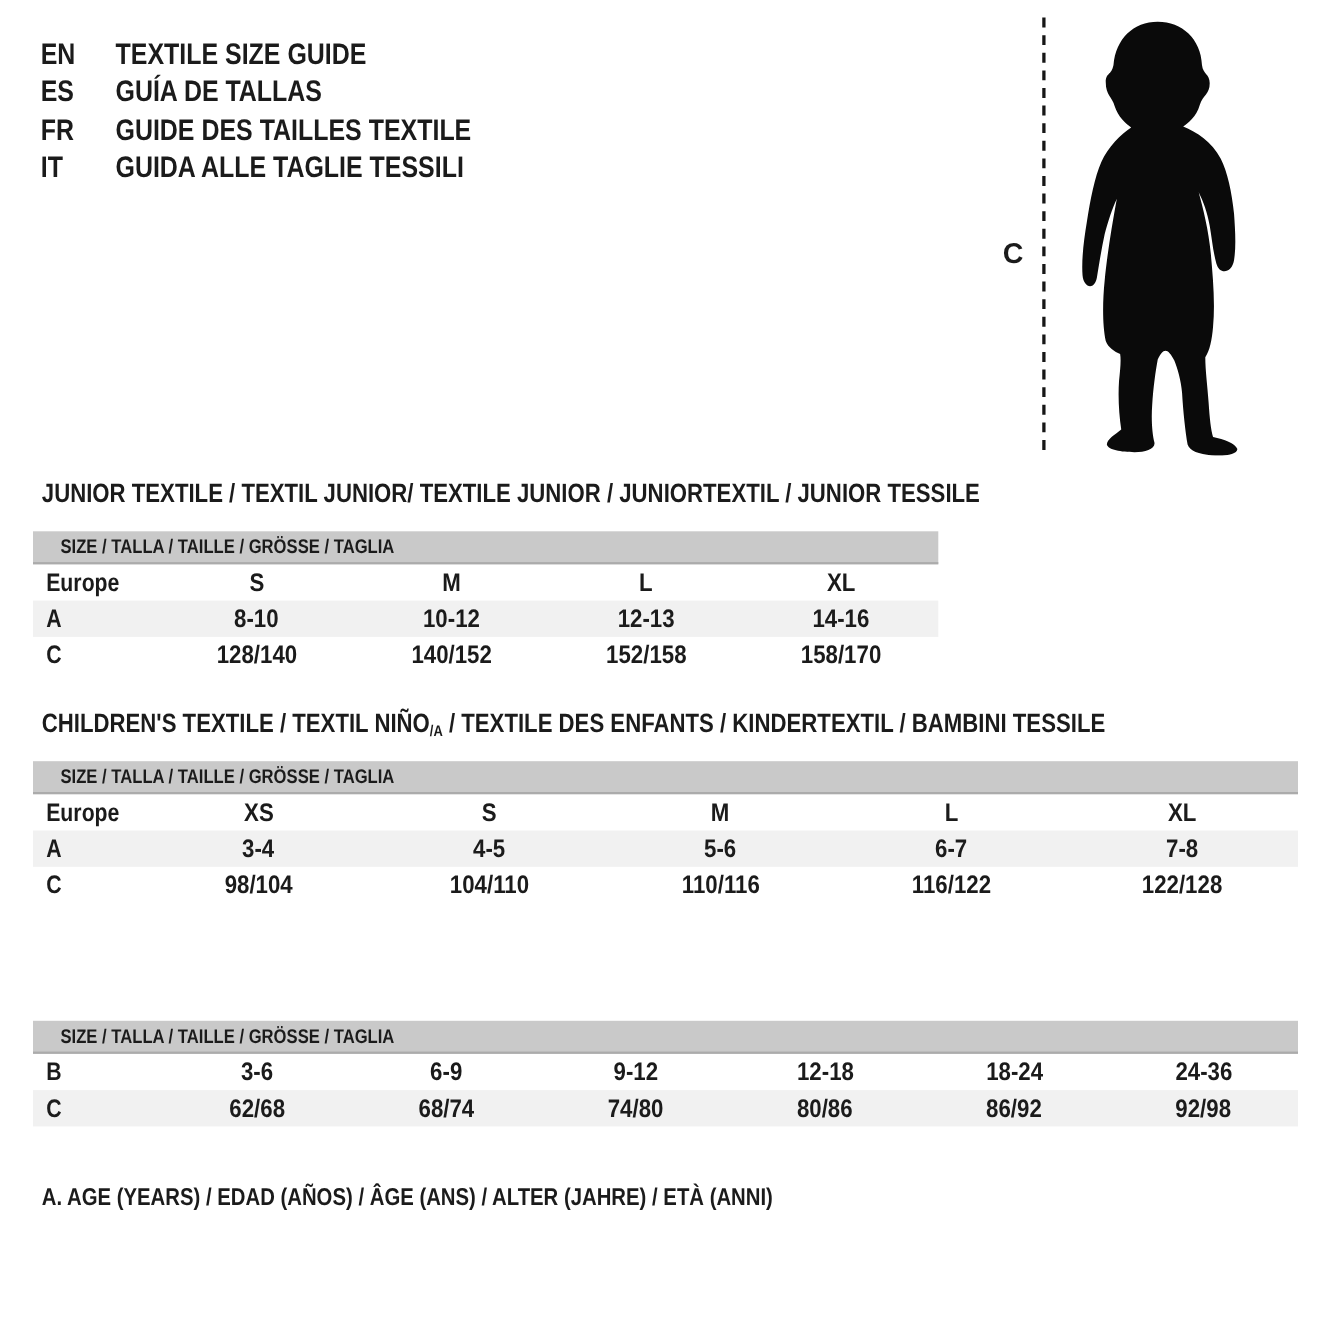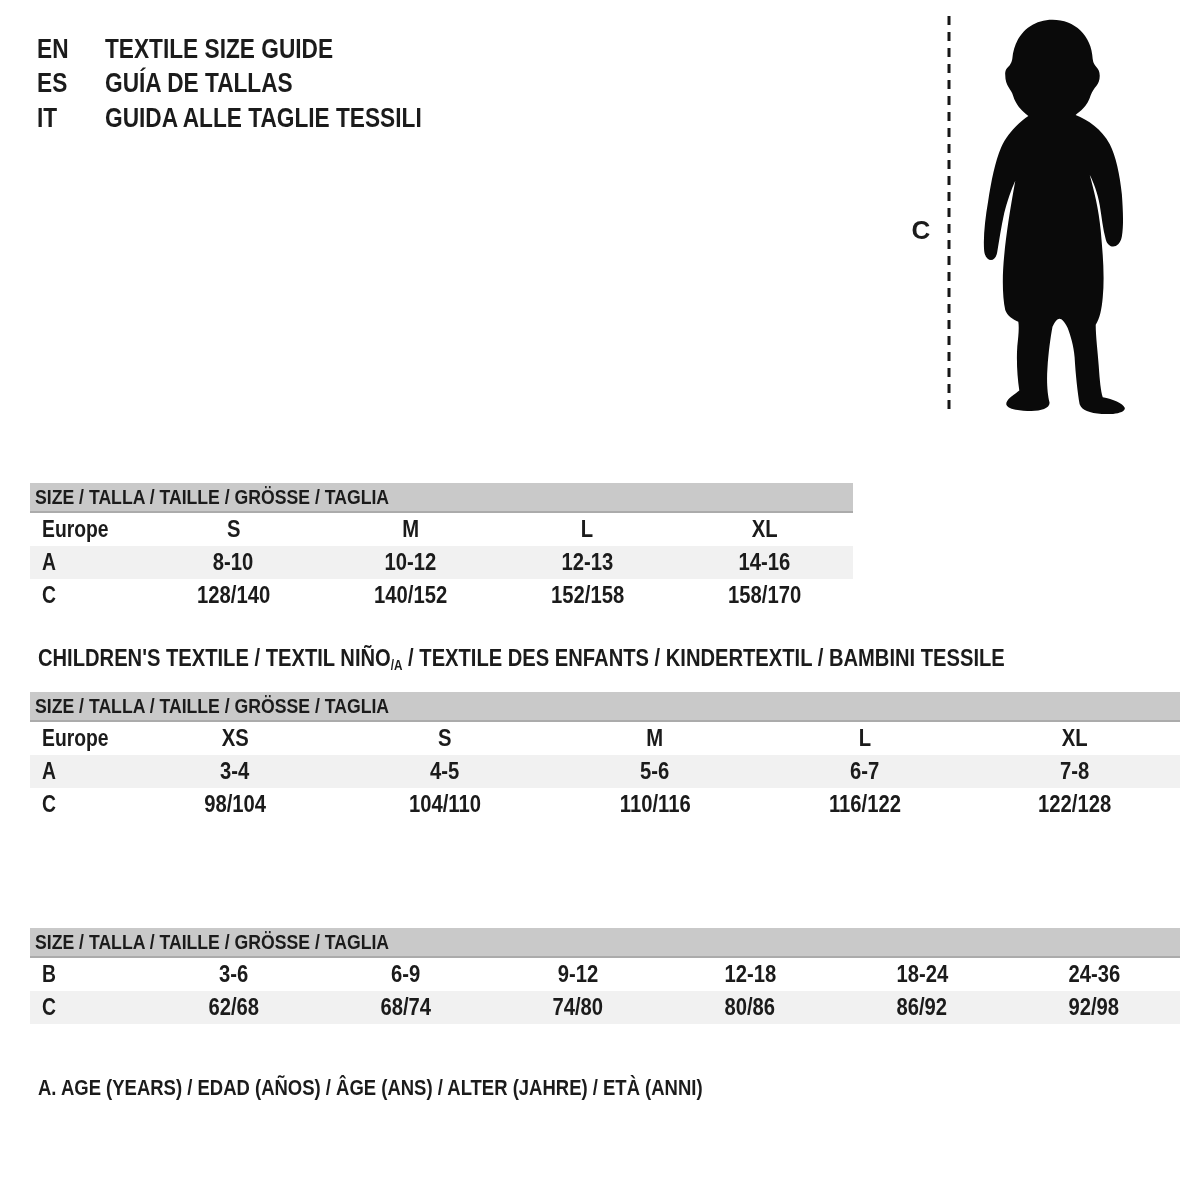--- a/index.html
+++ b/index.html
@@ -21,21 +21,21 @@
   .height-label{position:absolute;left:906px;top:215px;width:30px;text-align:center;font-size:26px;}
   .toddler-svg{position:absolute;left:962px;top:12px;}
 
   
   .sec-title{position:absolute;left:38px;font-size:24px;line-height:26px;}
   .sub{font-size:14px;vertical-align:-4px;letter-spacing:0;}
 
   
   .tbl{position:absolute;left:30px;}
   .tbl-hdr{height:30px;background:#c9c9c9;border-bottom:2px solid #ababab;
-           display:flex;align-items:center;padding-left:5px;font-size:21px;box-sizing:border-box;}
+           display:flex;align-items:center;padding-left:25px;font-size:18px;box-sizing:border-box;}
   .trow{display:flex;align-items:center;height:33px;font-size:23px;justify-content:flex-end;}
   .trow.alt{background:#f1f1f1;}
   .tlab{box-sizing:border-box;padding-left:12px;}
   .tcell{flex:1;text-align:center;}
   .tbl-junior{top:483px;width:823px;}
   .tbl-junior .tlab{flex:0 0 115px;}
   .tbl-children{top:692px;width:1150px;}
   .tbl-children .tlab{flex:0 0 100px;}
   .tbl-babies{top:928px;width:1150px;}
   .tbl-babies .tlab{flex:0 0 118px;}
@@ -56,20 +56,24 @@
   <div class="lang-block">
     <div class="lang-row">
       <span class="lang-code"><span class="cond-l">EN</span></span>
       <span class="cond-l">TEXTILE SIZE GUIDE</span>
     </div>
     <div class="lang-row">
       <span class="lang-code"><span class="cond-l">ES</span></span>
       <span class="cond-l">GUÍA DE TALLAS</span>
     </div>
     <div class="lang-row">
+      <span class="lang-code"><span class="cond-l">FR</span></span>
+      <span class="cond-l">GUIDE DES TAILLES TEXTILE</span>
+    </div>
+    <div class="lang-row">
       <span class="lang-code"><span class="cond-l">IT</span></span>
       <span class="cond-l">GUIDA ALLE TAGLIE TESSILI</span>
     </div>
   </div>
 
   <svg class="height-line-svg" width="10" height="402">
     <line x1="5" y1="2" x2="5" y2="400" stroke="#161616" stroke-width="3" stroke-dasharray="9 7"></line>
   </svg>
   <div class="height-label">C</div>
   <svg class="toddler-svg" width="186" height="402" viewBox="0 0 185 410" preserveAspectRatio="none">
@@ -83,20 +87,23 @@
       C115,388 113,370 112,352 C111,340 108,330 105,322 C99,310 95,310 90,321
       C88,332 86,347 85,363 C84,377 85,390 87,398 C88,404 79,407 69,407
       C57,407 45,405 44,400 C44,395 51,391 57,386 C55,372 54,356 55,341
       C56,331 57,322 56,316 C51,314 45,310 43,304 C40,290 40,268 42,248
       C44,226 48,200 53,172 C49,181 45,193 42,205 C39,219 37,233 35,245
       C33,257 23,255 22,243 C21,229 23,211 26,193 C29,173 33,152 39,138
       C45,124 57,112 66,106 C61,102 54,96 51,86 C49,78 43,76 43,64
       C43,55 48,58 50,48 C52,24 68,8 90,8 Z"></path>
   </svg>
 
+  <div class="sec-title title-junior">
+    <span class="cond-l">JUNIOR TEXTILE / TEXTIL JUNIOR/ TEXTILE JUNIOR / JUNIORTEXTIL / JUNIOR TESSILE</span>
+  </div>
   <div class="tbl tbl-junior">
     <div class="tbl-hdr">
       <span class="cond-l">SIZE / TALLA / TAILLE / GRÖSSE / TAGLIA</span>
     </div>
     <div class="trow">
       <span class="tlab"><span class="cond-l">Europe</span></span>
       <span class="tcell"><span class="cond-c">S</span></span>
       <span class="tcell"><span class="cond-c">M</span></span>
       <span class="tcell"><span class="cond-c">L</span></span>
       <span class="tcell"><span class="cond-c">XL</span></span>

